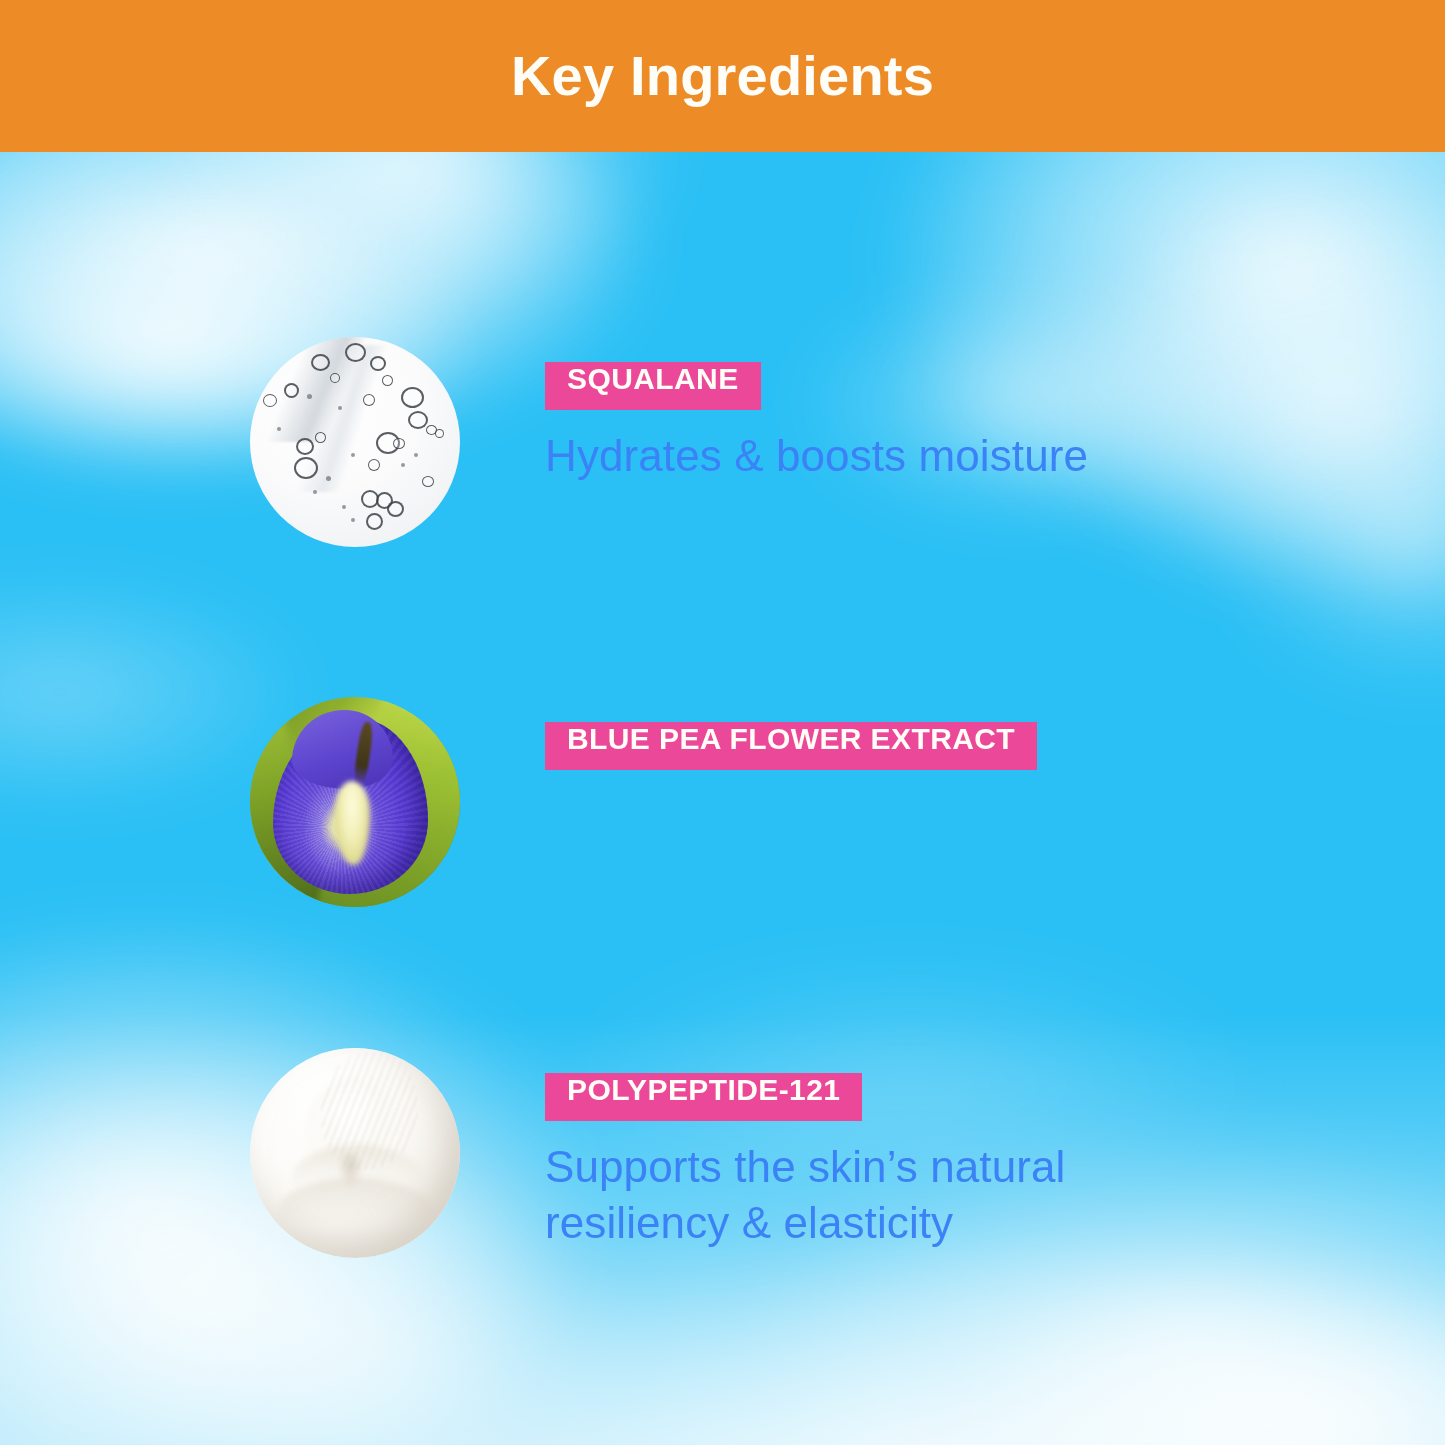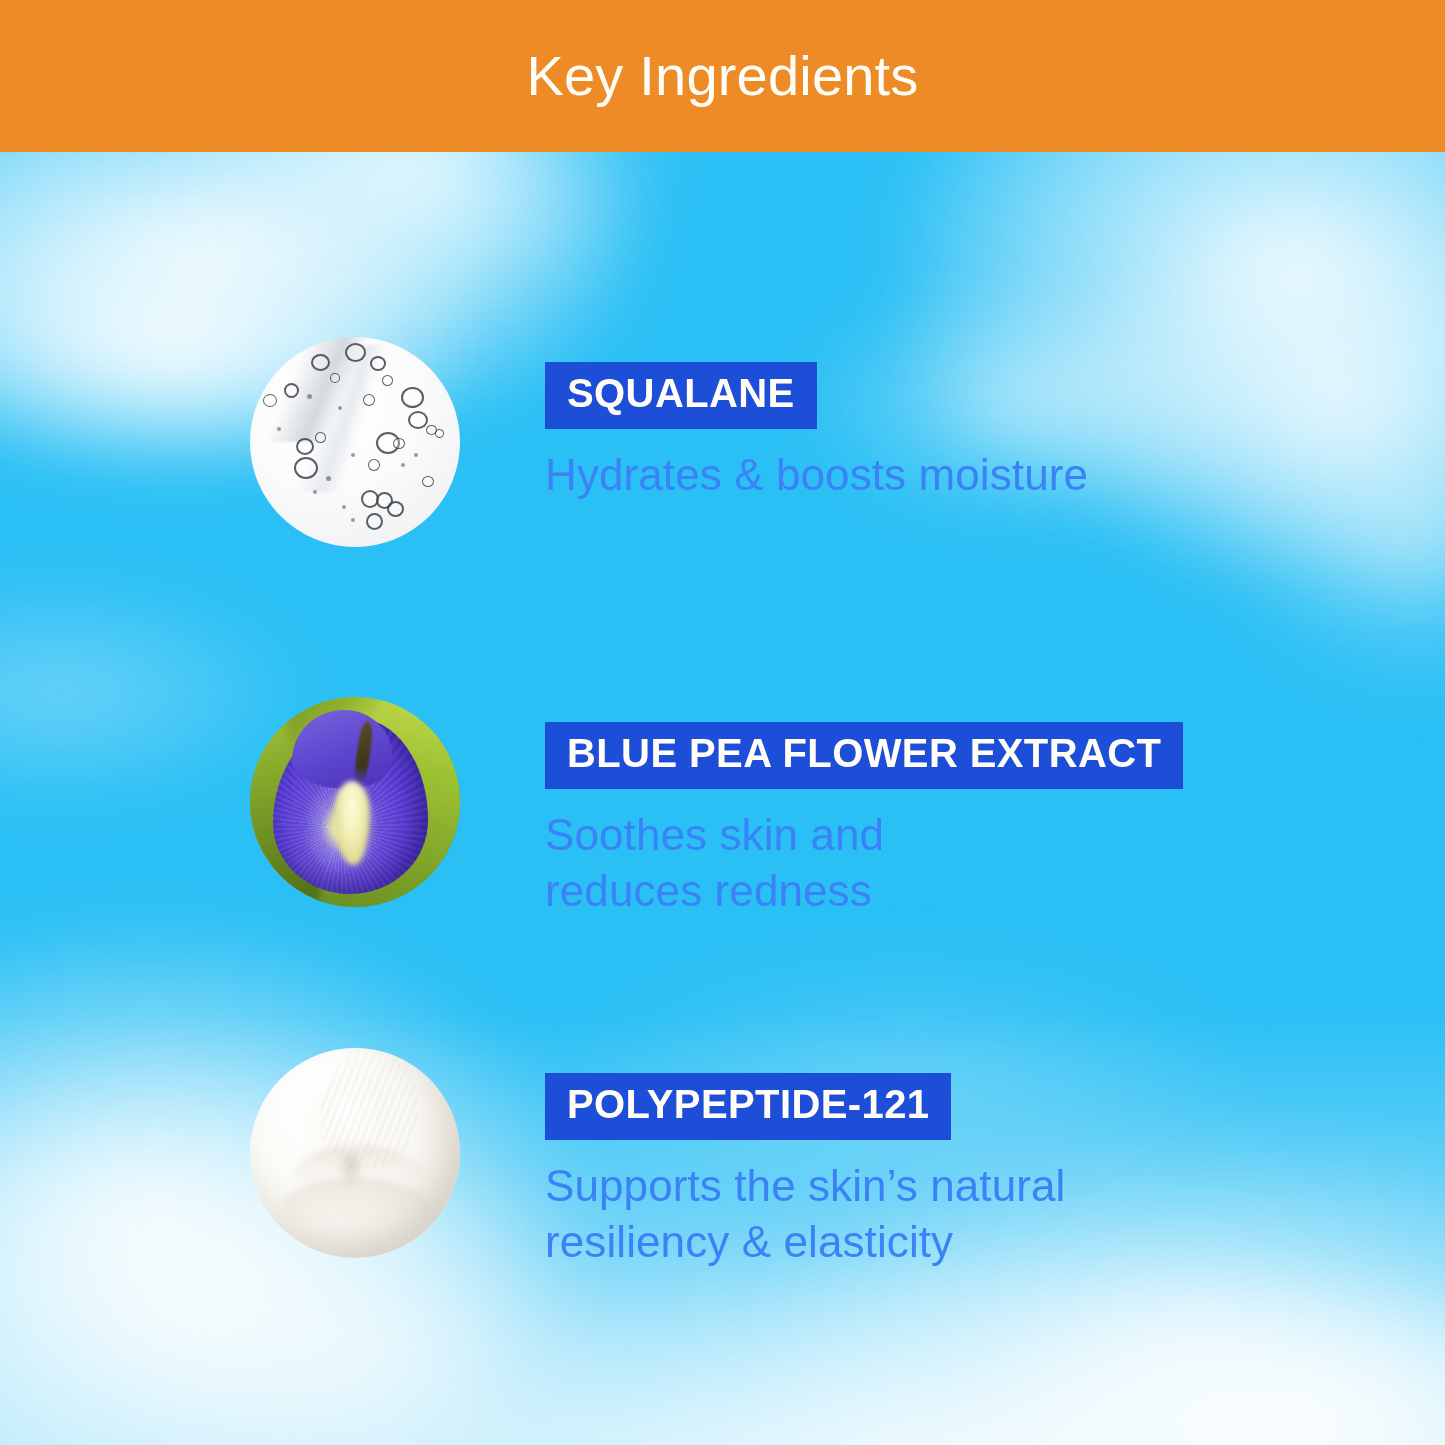--- a/index.html
+++ b/index.html
@@ -31,21 +31,21 @@
     height: 152px;
     background: #ED8B26;
     display: flex;
     align-items: center;
     justify-content: center;
     z-index: 40;
   }
   #header-title {
     color: #FFFDF7;
     font-size: 56px;
-    font-weight: normal;
+    font-weight: bold;
     letter-spacing: 0.2px;
     line-height: 1;
     white-space: nowrap;
   }
 
   
   #sky {
     position: absolute;
     left: 0;
     top: 152px;
@@ -177,27 +177,27 @@
     overflow: hidden;
     flex: 0 0 auto;
   }
   .row-text {
     margin-left: 85px;
     padding-top: 25px;
     flex: 1 1 auto;
   }
   .badge {
     display: inline-block;
-    background: #1d4ed8;
+    background: #ec4899;
     color: #FFFDF5;
-    font-size: 40px;
+    font-size: 30px;
     font-weight: bold;
     letter-spacing: 0.4px;
     line-height: 1;
-    padding: 11px 22px 16px 22px;
+    padding: 2px 22px 16px 22px;
     white-space: nowrap;
   }
   .desc {
     margin-top: 18px;
     color: #3b82f6;
     font-size: 44px;
     font-weight: normal;
     line-height: 1.28;
     letter-spacing: 0.1px;
     max-width: 760px;
@@ -450,24 +450,20 @@
         <div class="leaf-b"></div>
         <div class="leaf-a"></div>
         <div class="petal-main"></div>
         <div class="petal-fan"></div>
         <div class="petal-upper"></div>
         <div class="petal-center"></div>
         <div class="petal-stem"></div>
       </div>
       <div class="row-text">
         <div class="badge">BLUE PEA FLOWER EXTRACT</div>
-        <div class="desc">
-          <div>Soothes skin and</div>
-          <div>reduces redness</div>
-        </div>
       </div>
     </div>
 
     <div class="ingredient-row" id="row-2">
       <div class="swatch">
         <div class="cream-base"></div>
         <div class="cream-peak"></div>
         <div class="cream-swirl"></div>
         <div class="cream-fold"></div>
         <div class="cream-fold2"></div>

